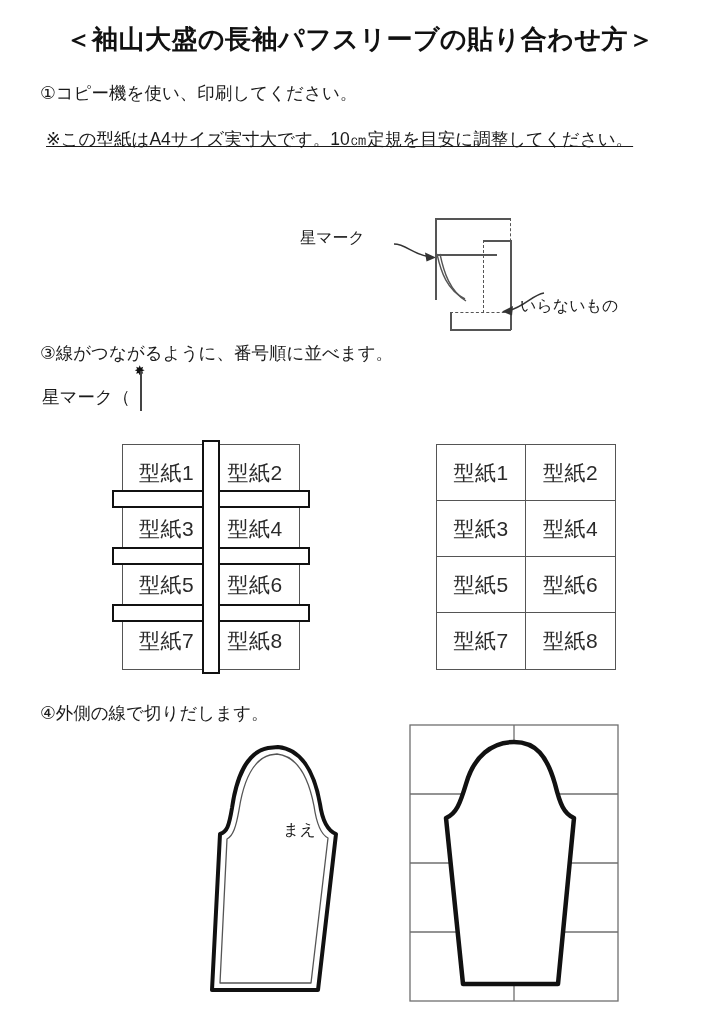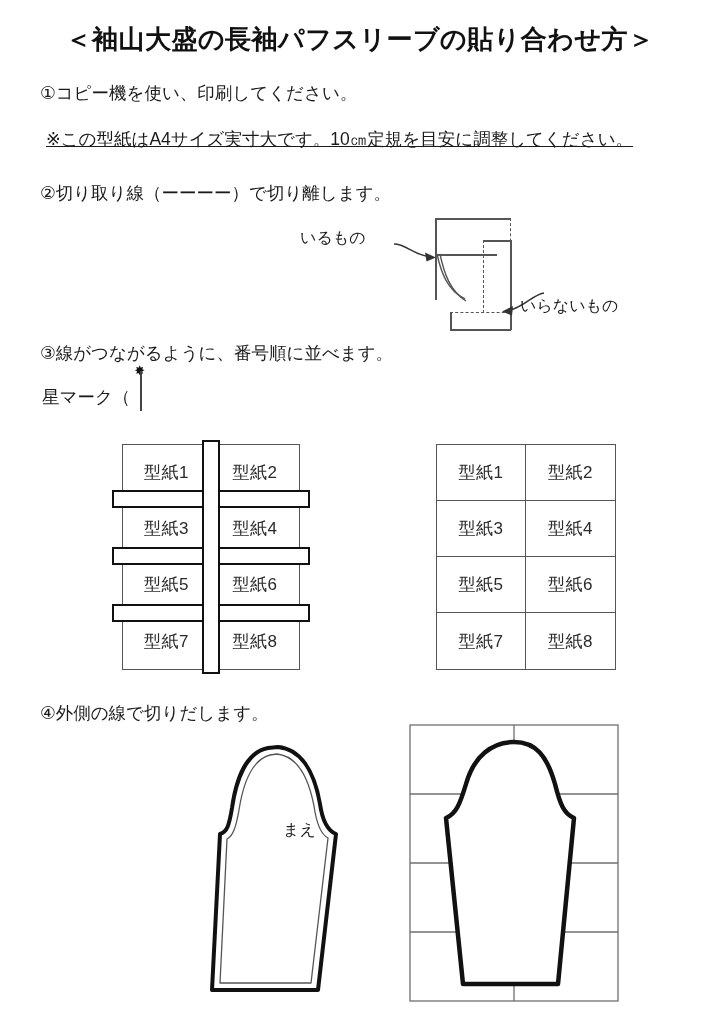--- a/index.html
+++ b/index.html
@@ -80,21 +80,21 @@
     grid-template-columns: 1fr 1fr;
     grid-template-rows: repeat(4, 1fr);
   }
   .pcell {
     box-sizing: border-box;
     border-right: 1.3px solid #555;
     border-bottom: 1.3px solid #555;
     display: flex;
     align-items: center;
     justify-content: center;
-    font-size: 17px;
+    font-size: 21px;
     color: #2a2a2a;
     letter-spacing: 0.5px;
   }
   .pcell:nth-child(2n) { border-right: none; }
   .pcell:nth-child(7), .pcell:nth-child(8) { border-bottom: none; }
 
   
   .tape-h {
     position: absolute;
     border: 2.6px solid #111;
@@ -169,24 +169,23 @@
 <body>
 
 <div class="page">
 
   <div class="abs doc-title">＜袖山大盛の長袖パフスリーブの貼り合わせ方＞</div>
 
   <div class="abs body-line" style="left:40px; top:82px;">①コピー機を使い、印刷してください。</div>
 
   <div class="abs body-line" style="left:46px; top:128px;text-decoration:underline;">※この型紙はA4サイズ実寸大です。10㎝定規を目安に調整してください。</div>
 
-  <div class="abs body-line" style="left:40px; top:182px;">②切り取り線（ーーーー）で切り離します。</div>
 
   <div class="abs" style="left:300px; top:228px;">
-    <span class="label-small">いるもの</span>
+    <span class="label-small">星マーク</span>
   </div>
   <svg class="abs" style="left:392px; top:240px;" width="46" height="26" viewBox="0 0 46 26">
     <path d="M2 4 C 14 4, 20 14, 38 17" fill="none" stroke="#333" stroke-width="1.5"></path>
     <path d="M44 17.5 L33 12.5 L34.5 21.5 Z" fill="#333"></path>
   </svg>
 
   <div class="abs cut-diagram">
 
     <div class="cd-line cd-v" style="left:40px;  top:0px;   height:82px;"></div>
     <div class="cd-line cd-h" style="left:40px;  top:0px;   width:76px;"></div>

